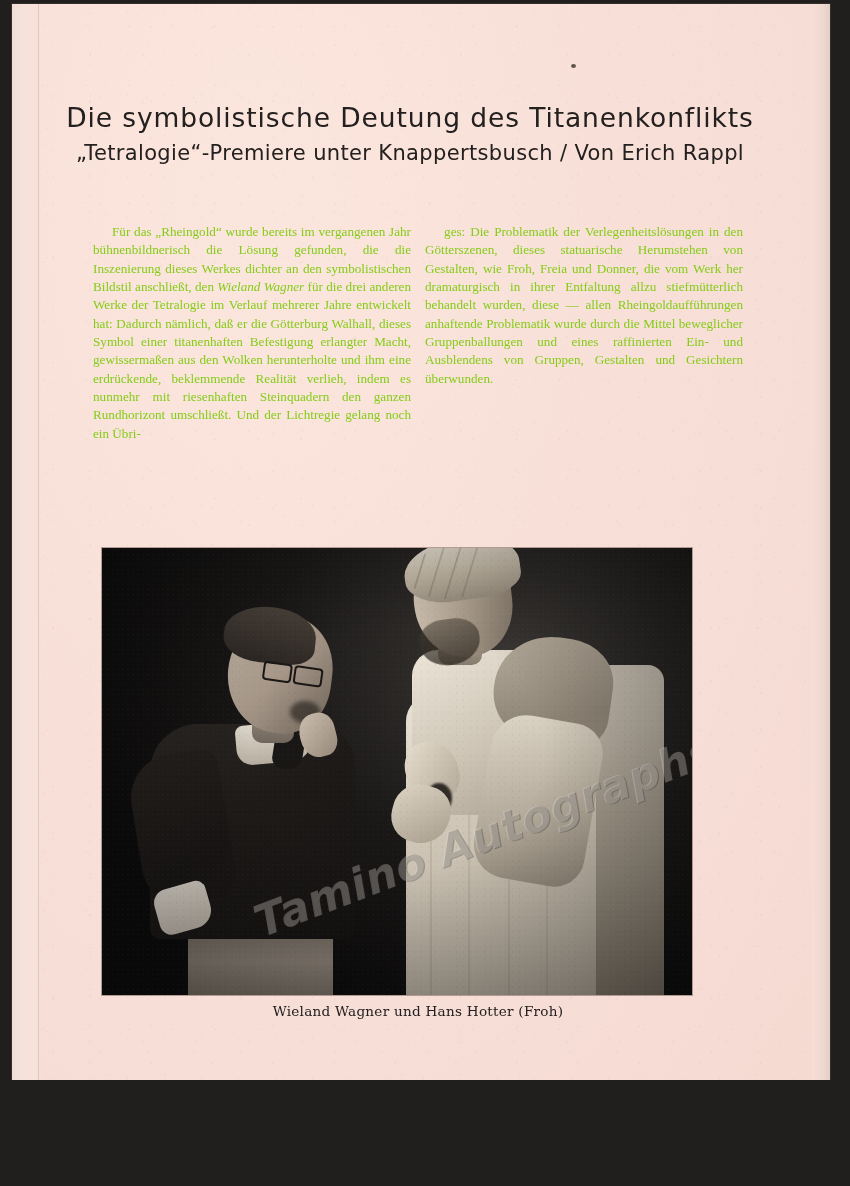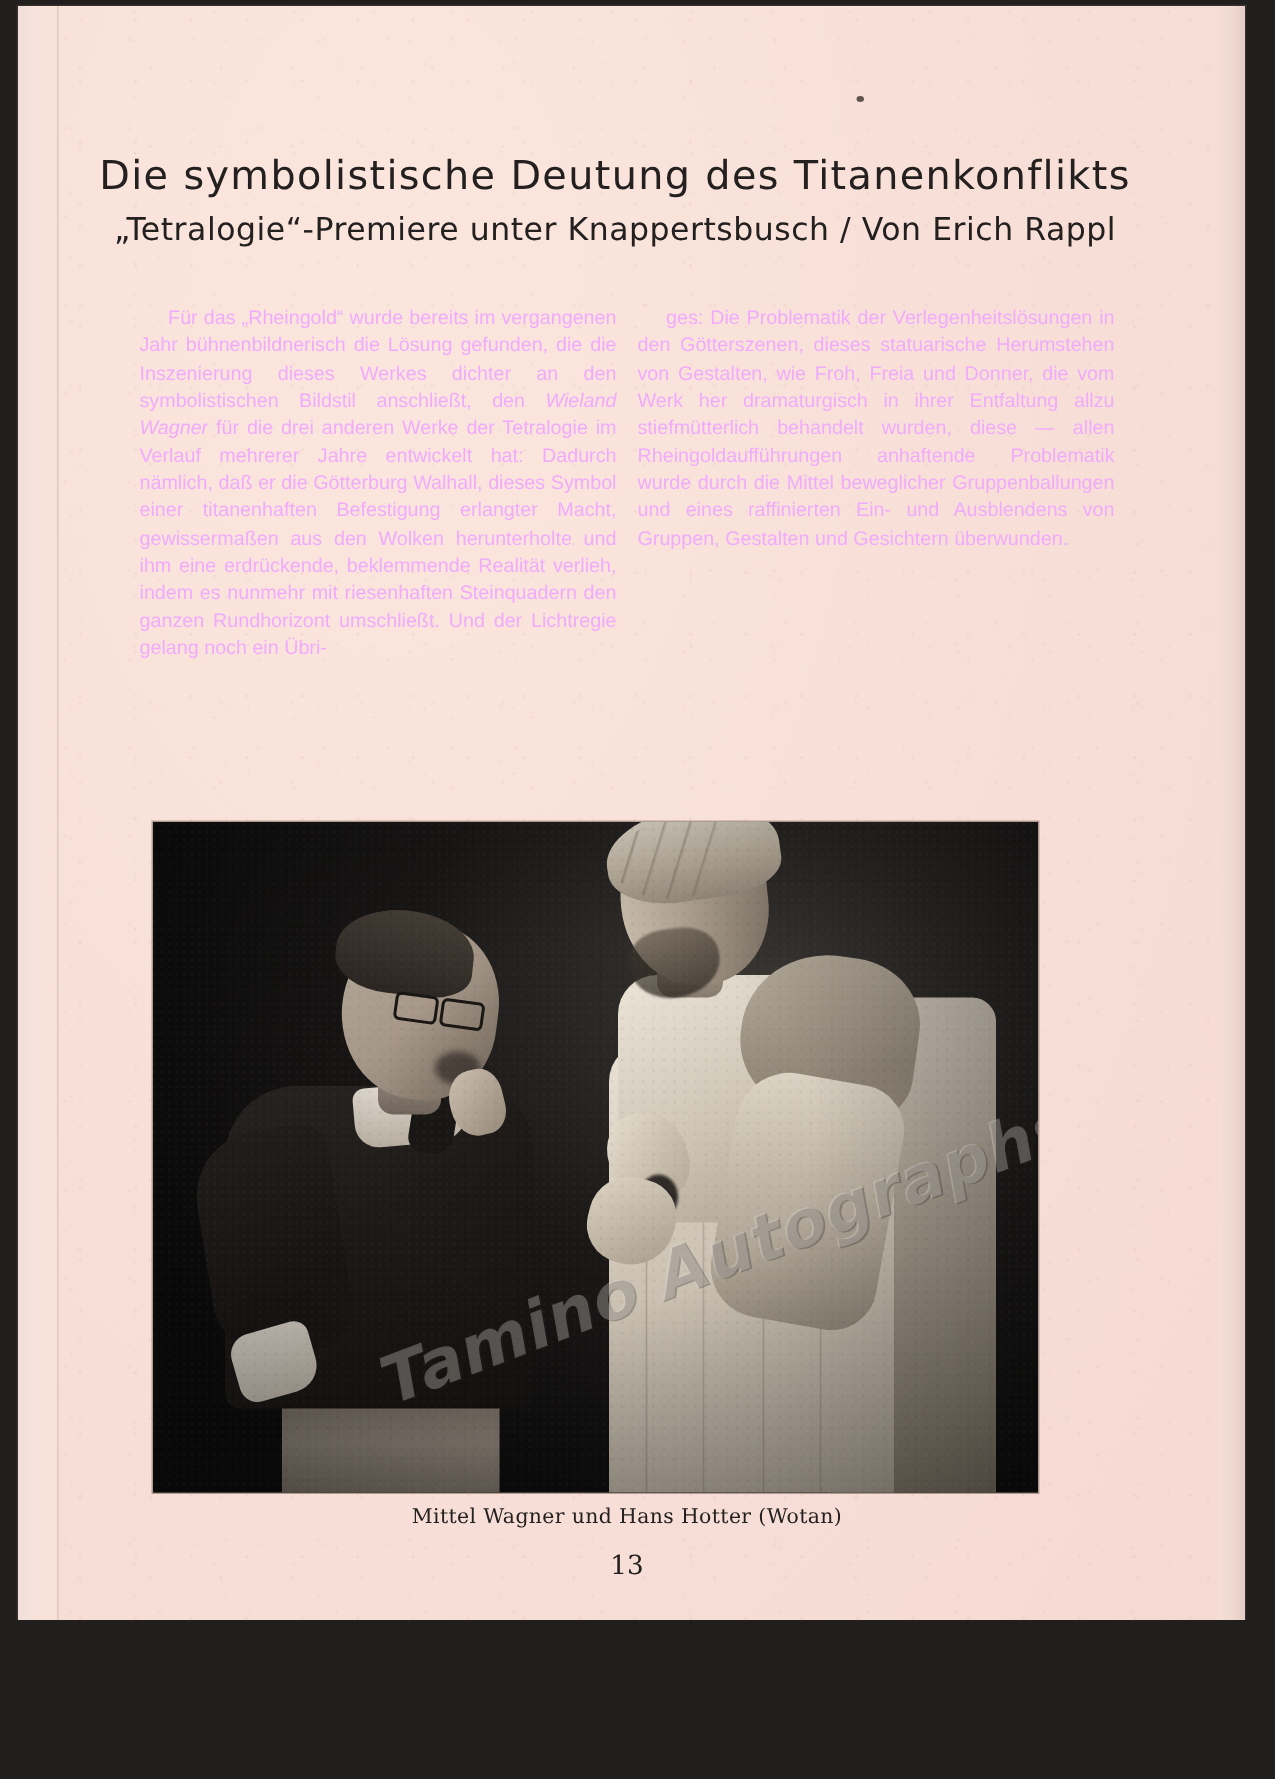--- a/index.html
+++ b/index.html
@@ -114,27 +114,28 @@
   .columns {
     position: absolute;
     left: 93px;
     top: 203px;
     width: 650px;
     display: flex;
     gap: 14px;
   }
   .col {
     width: 318px;
-    font-family: Liberation Sans, sans-serif;
+    font-family: Liberation Serif, serif;
     font-size: 13.15px;
     line-height: 18.35px;
-    color: #f0abfc;
+    color: #84cc16;
     text-align: justify;
     text-justify: inter-word;
     hyphens: manual;
+    margin-top: 20px;
   }
   .col p { margin: 0; }
   .col p + p { text-indent: 1.45em; }
   .col p:first-child { text-indent: 1.45em; }
   .col i { font-style: italic; }
 
   
   .photo-frame {
     position: absolute;
     left: 102px;
@@ -438,16 +439,15 @@
         <div class="fr-hand-dark"></div>
         <div class="fr-hand-b"></div>
       </div>
     </div>
 
     <div class="photo-vignette"></div>
     <div class="photo-grain"></div>
     <div class="watermark">Tamino Autographs</div>
   </div>
 
-  <div class="caption">Mittel Wagner und Hans Hotter (Wotan)</div>
-  <div class="folio">13</div>
+  <div class="caption">Wieland Wagner und Hans Hotter (Froh)</div>
 
 </div>
 
 </body></html>

